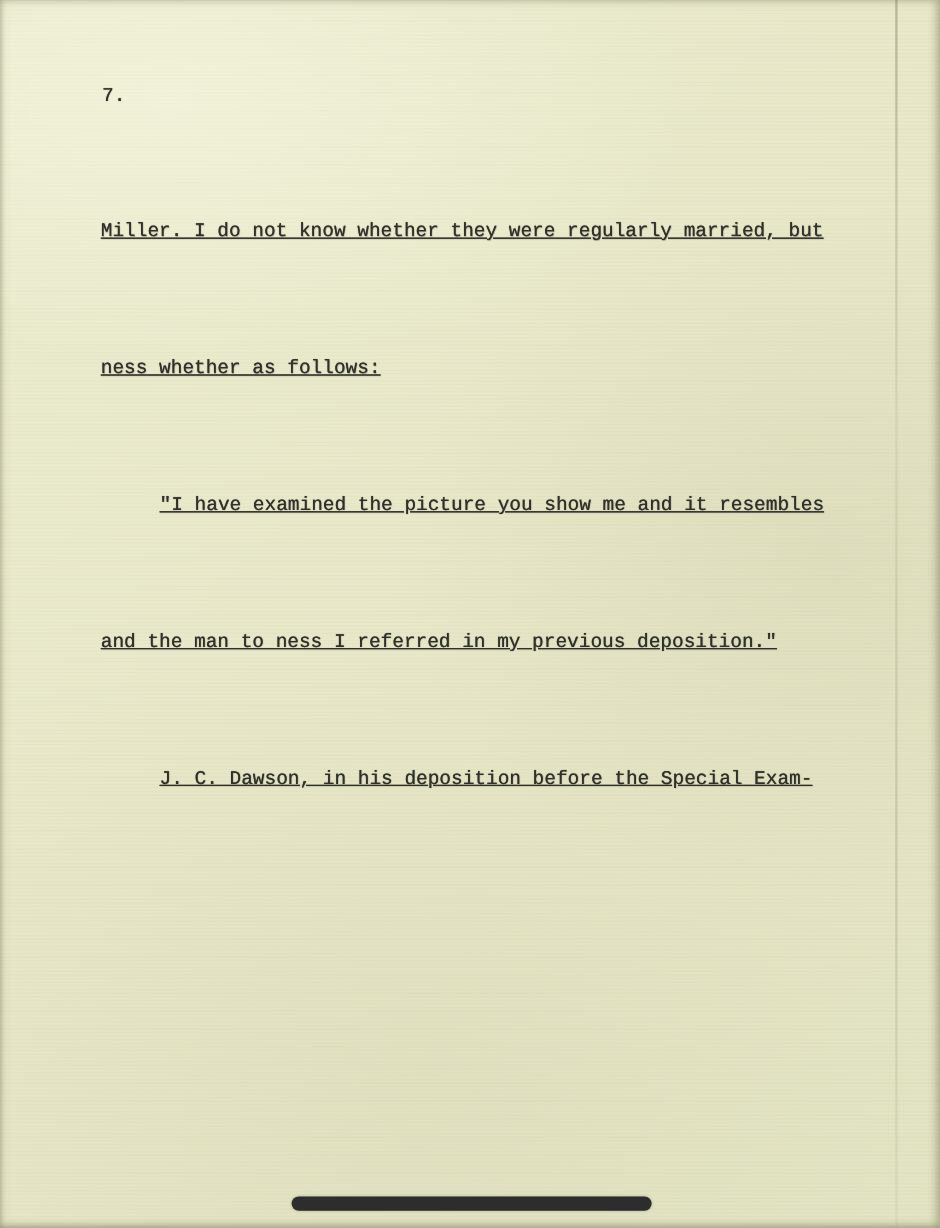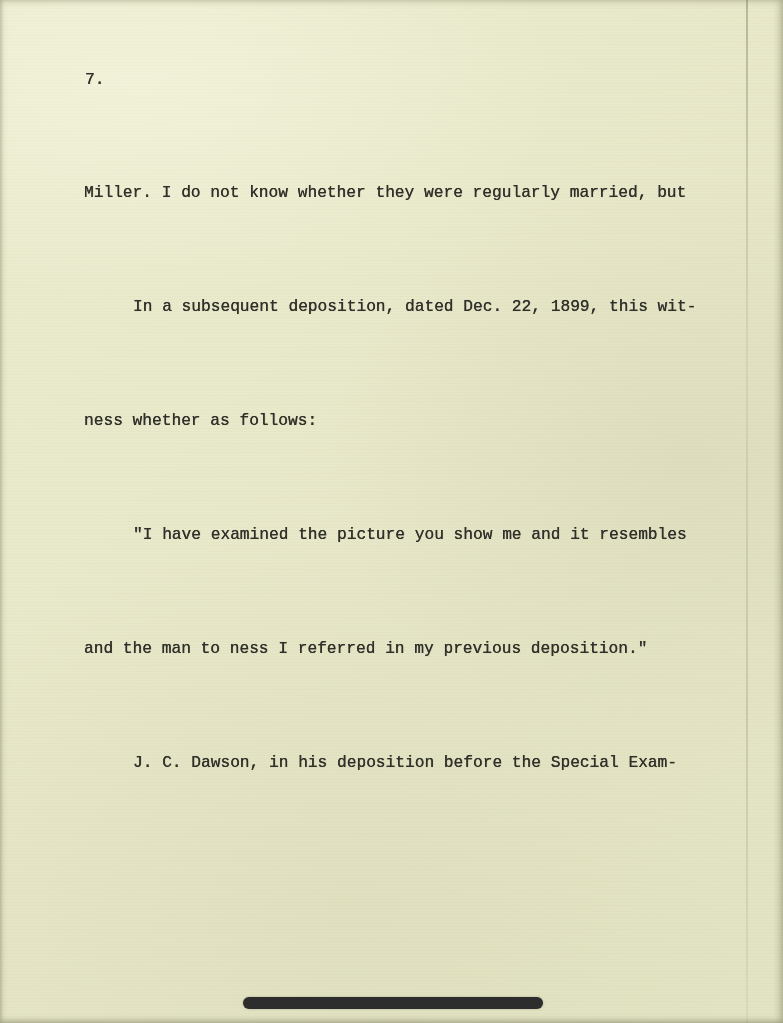--- a/index.html
+++ b/index.html
@@ -49,21 +49,21 @@
     left: 84px;
     top: 98px;
     width: 660px;
     font-family: "Liberation Mono", "DejaVu Sans Mono", monospace;
     font-size: 16.2px;
     line-height: 38px;
     color: #30302a;
     white-space: pre;
     text-shadow: 0 0 0.6px rgba(48,48,42,0.85), 0.4px 0.4px 0.7px rgba(48,48,42,0.30);
   }
-  .doc-line { height: 38px; }
+  .doc-line { height: 38px; text-decoration: underline; }
   .doc-line.indent { padding-left: 49px; }
   .page-number {
     position: absolute;
     left: 85px;
     top: 70px;
     font-family: "Liberation Mono", "DejaVu Sans Mono", monospace;
     font-size: 16.2px;
     line-height: 20px;
     color: #30302a;
     text-shadow: 0 0 0.6px rgba(48,48,42,0.85), 0.4px 0.4px 0.7px rgba(48,48,42,0.30);
@@ -81,21 +81,20 @@
   }
 </style>
 </head>
 <body>
 
 <div class="paper">
   <div class="page-number">7.</div>
 
   <div class="doc-text">
     <div class="doc-line">Miller. I do not know whether they were regularly married, but</div>
-    <div class="doc-line indent">In a subsequent deposition, dated Dec. 22, 1899, this wit-</div>
     <div class="doc-line">ness whether as follows:</div>
     <div class="doc-line indent">"I have examined the picture you show me and it resembles</div>
     <div class="doc-line">and the man to ness I referred in my previous deposition."</div>
     <div class="doc-line indent">J. C. Dawson, in his deposition before the Special Exam-</div>
     
     
     
     
     
     

